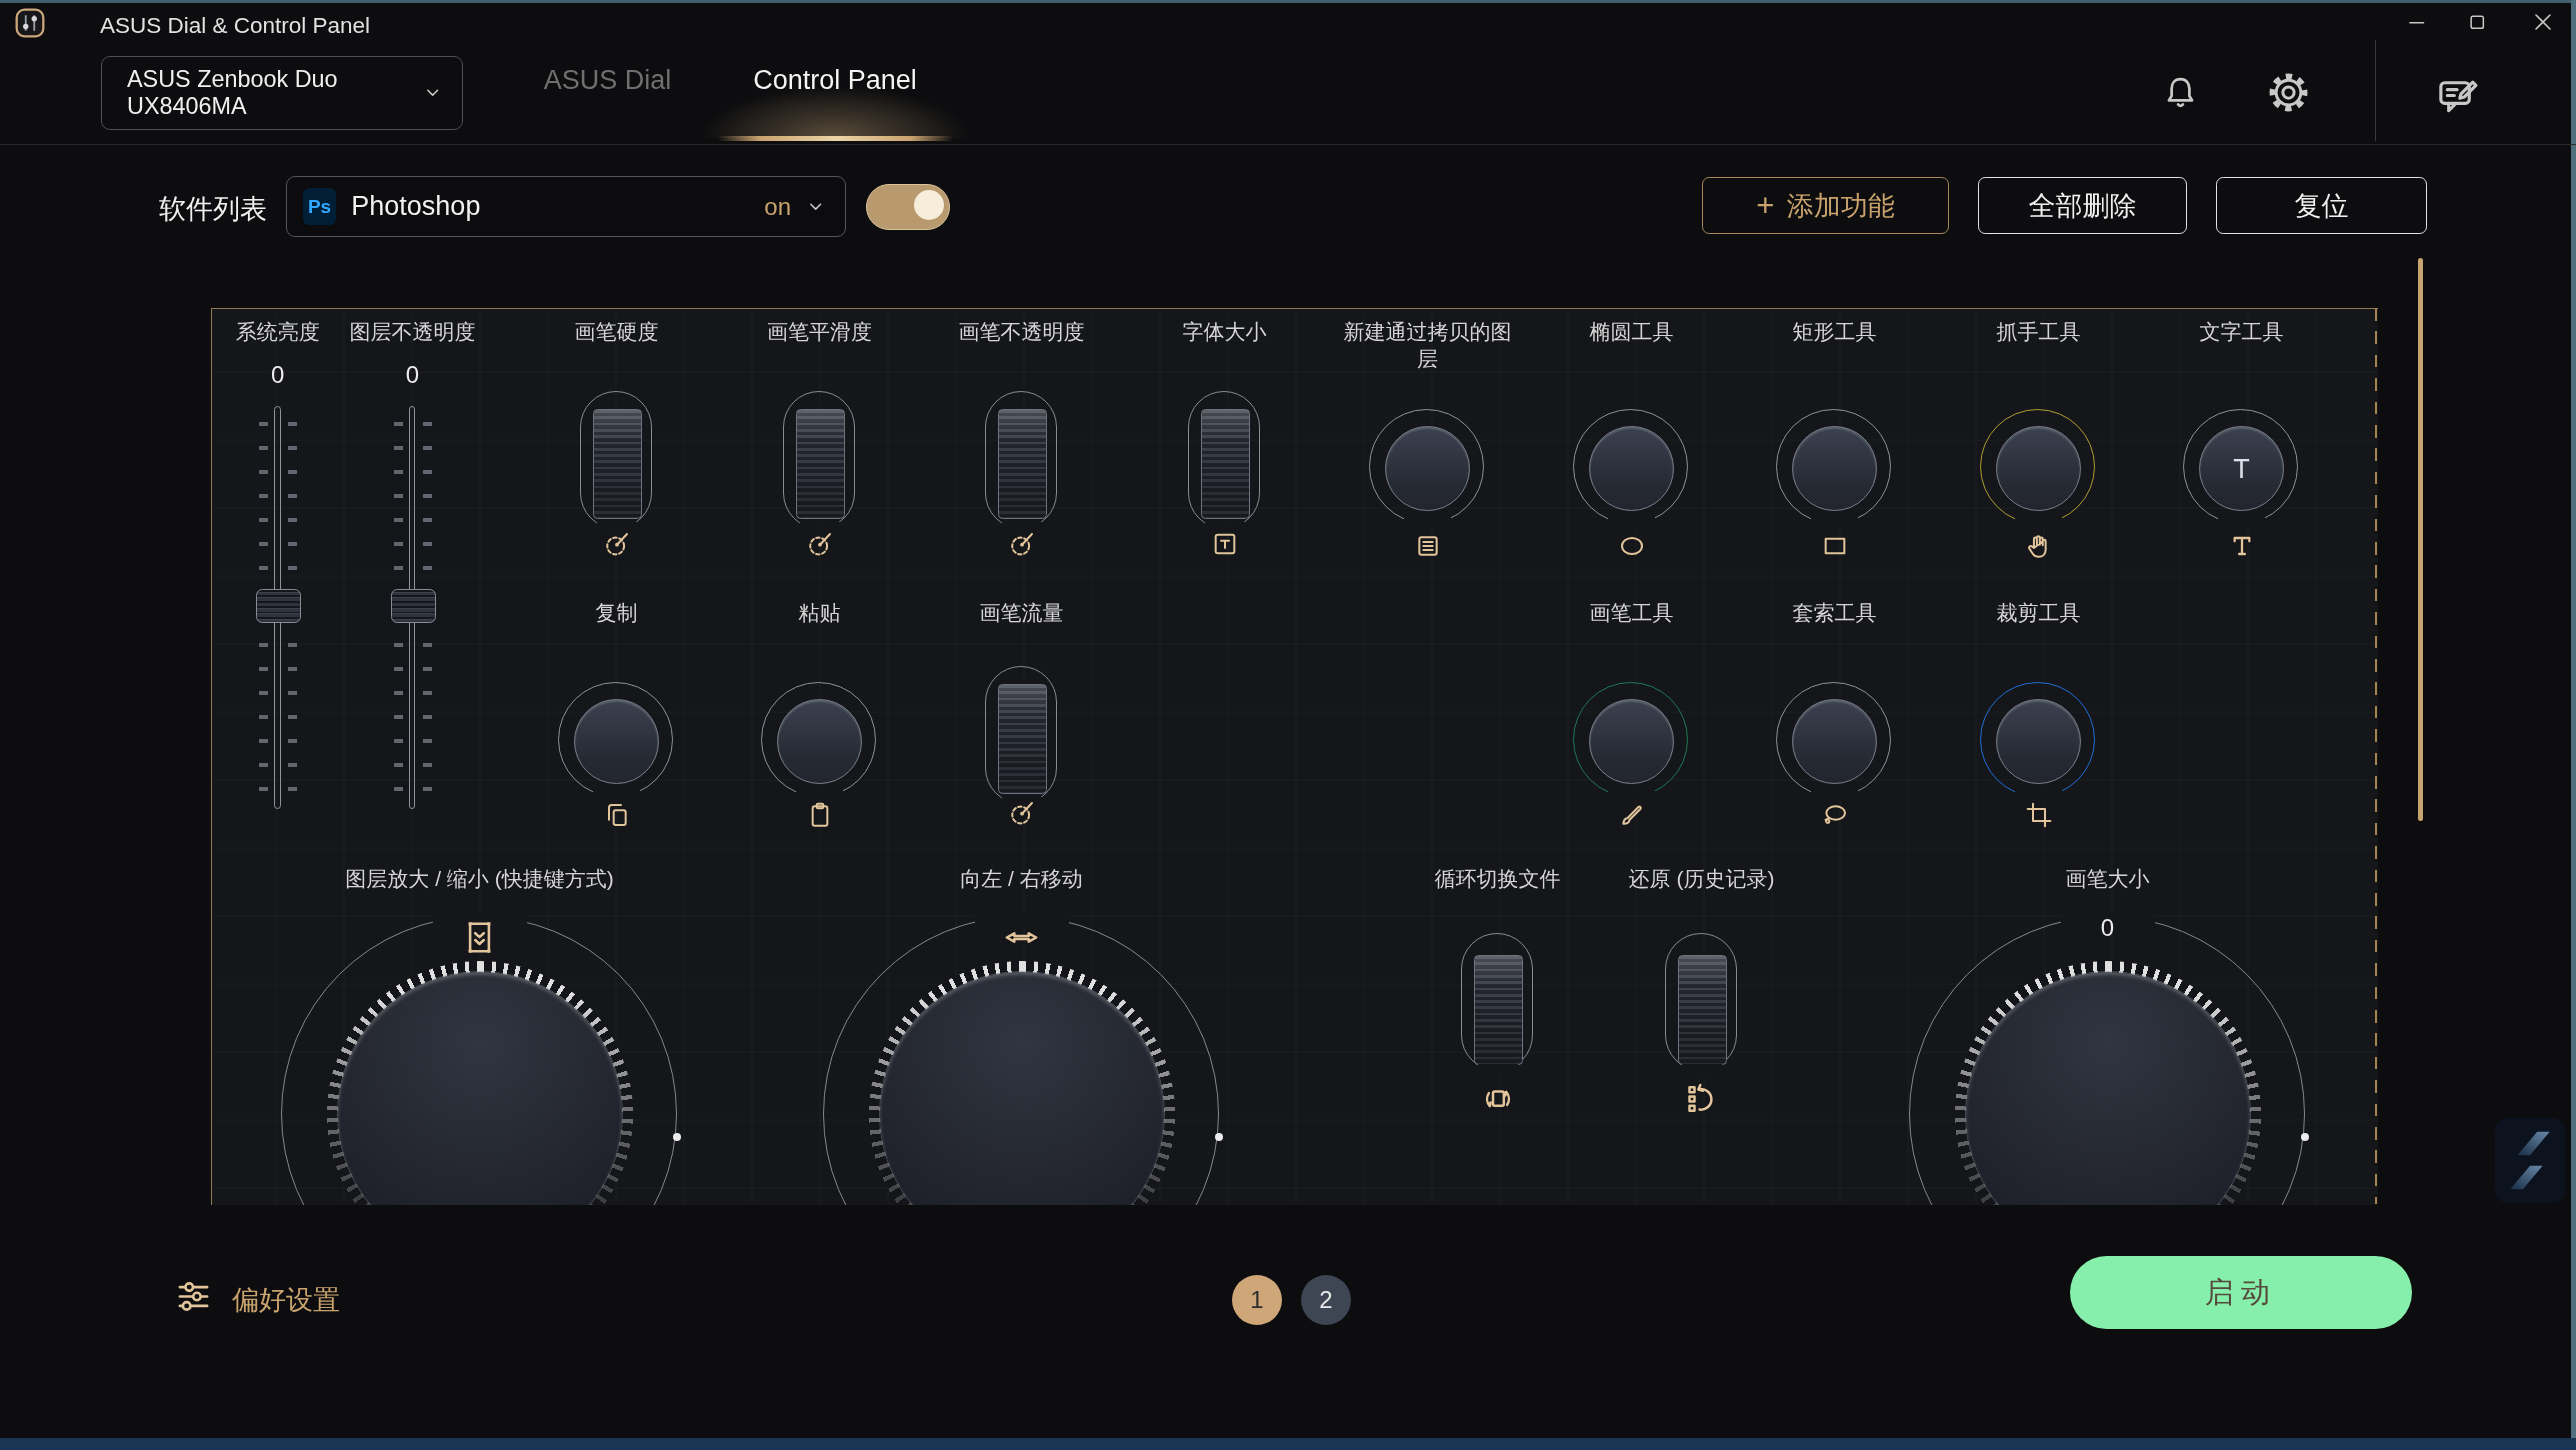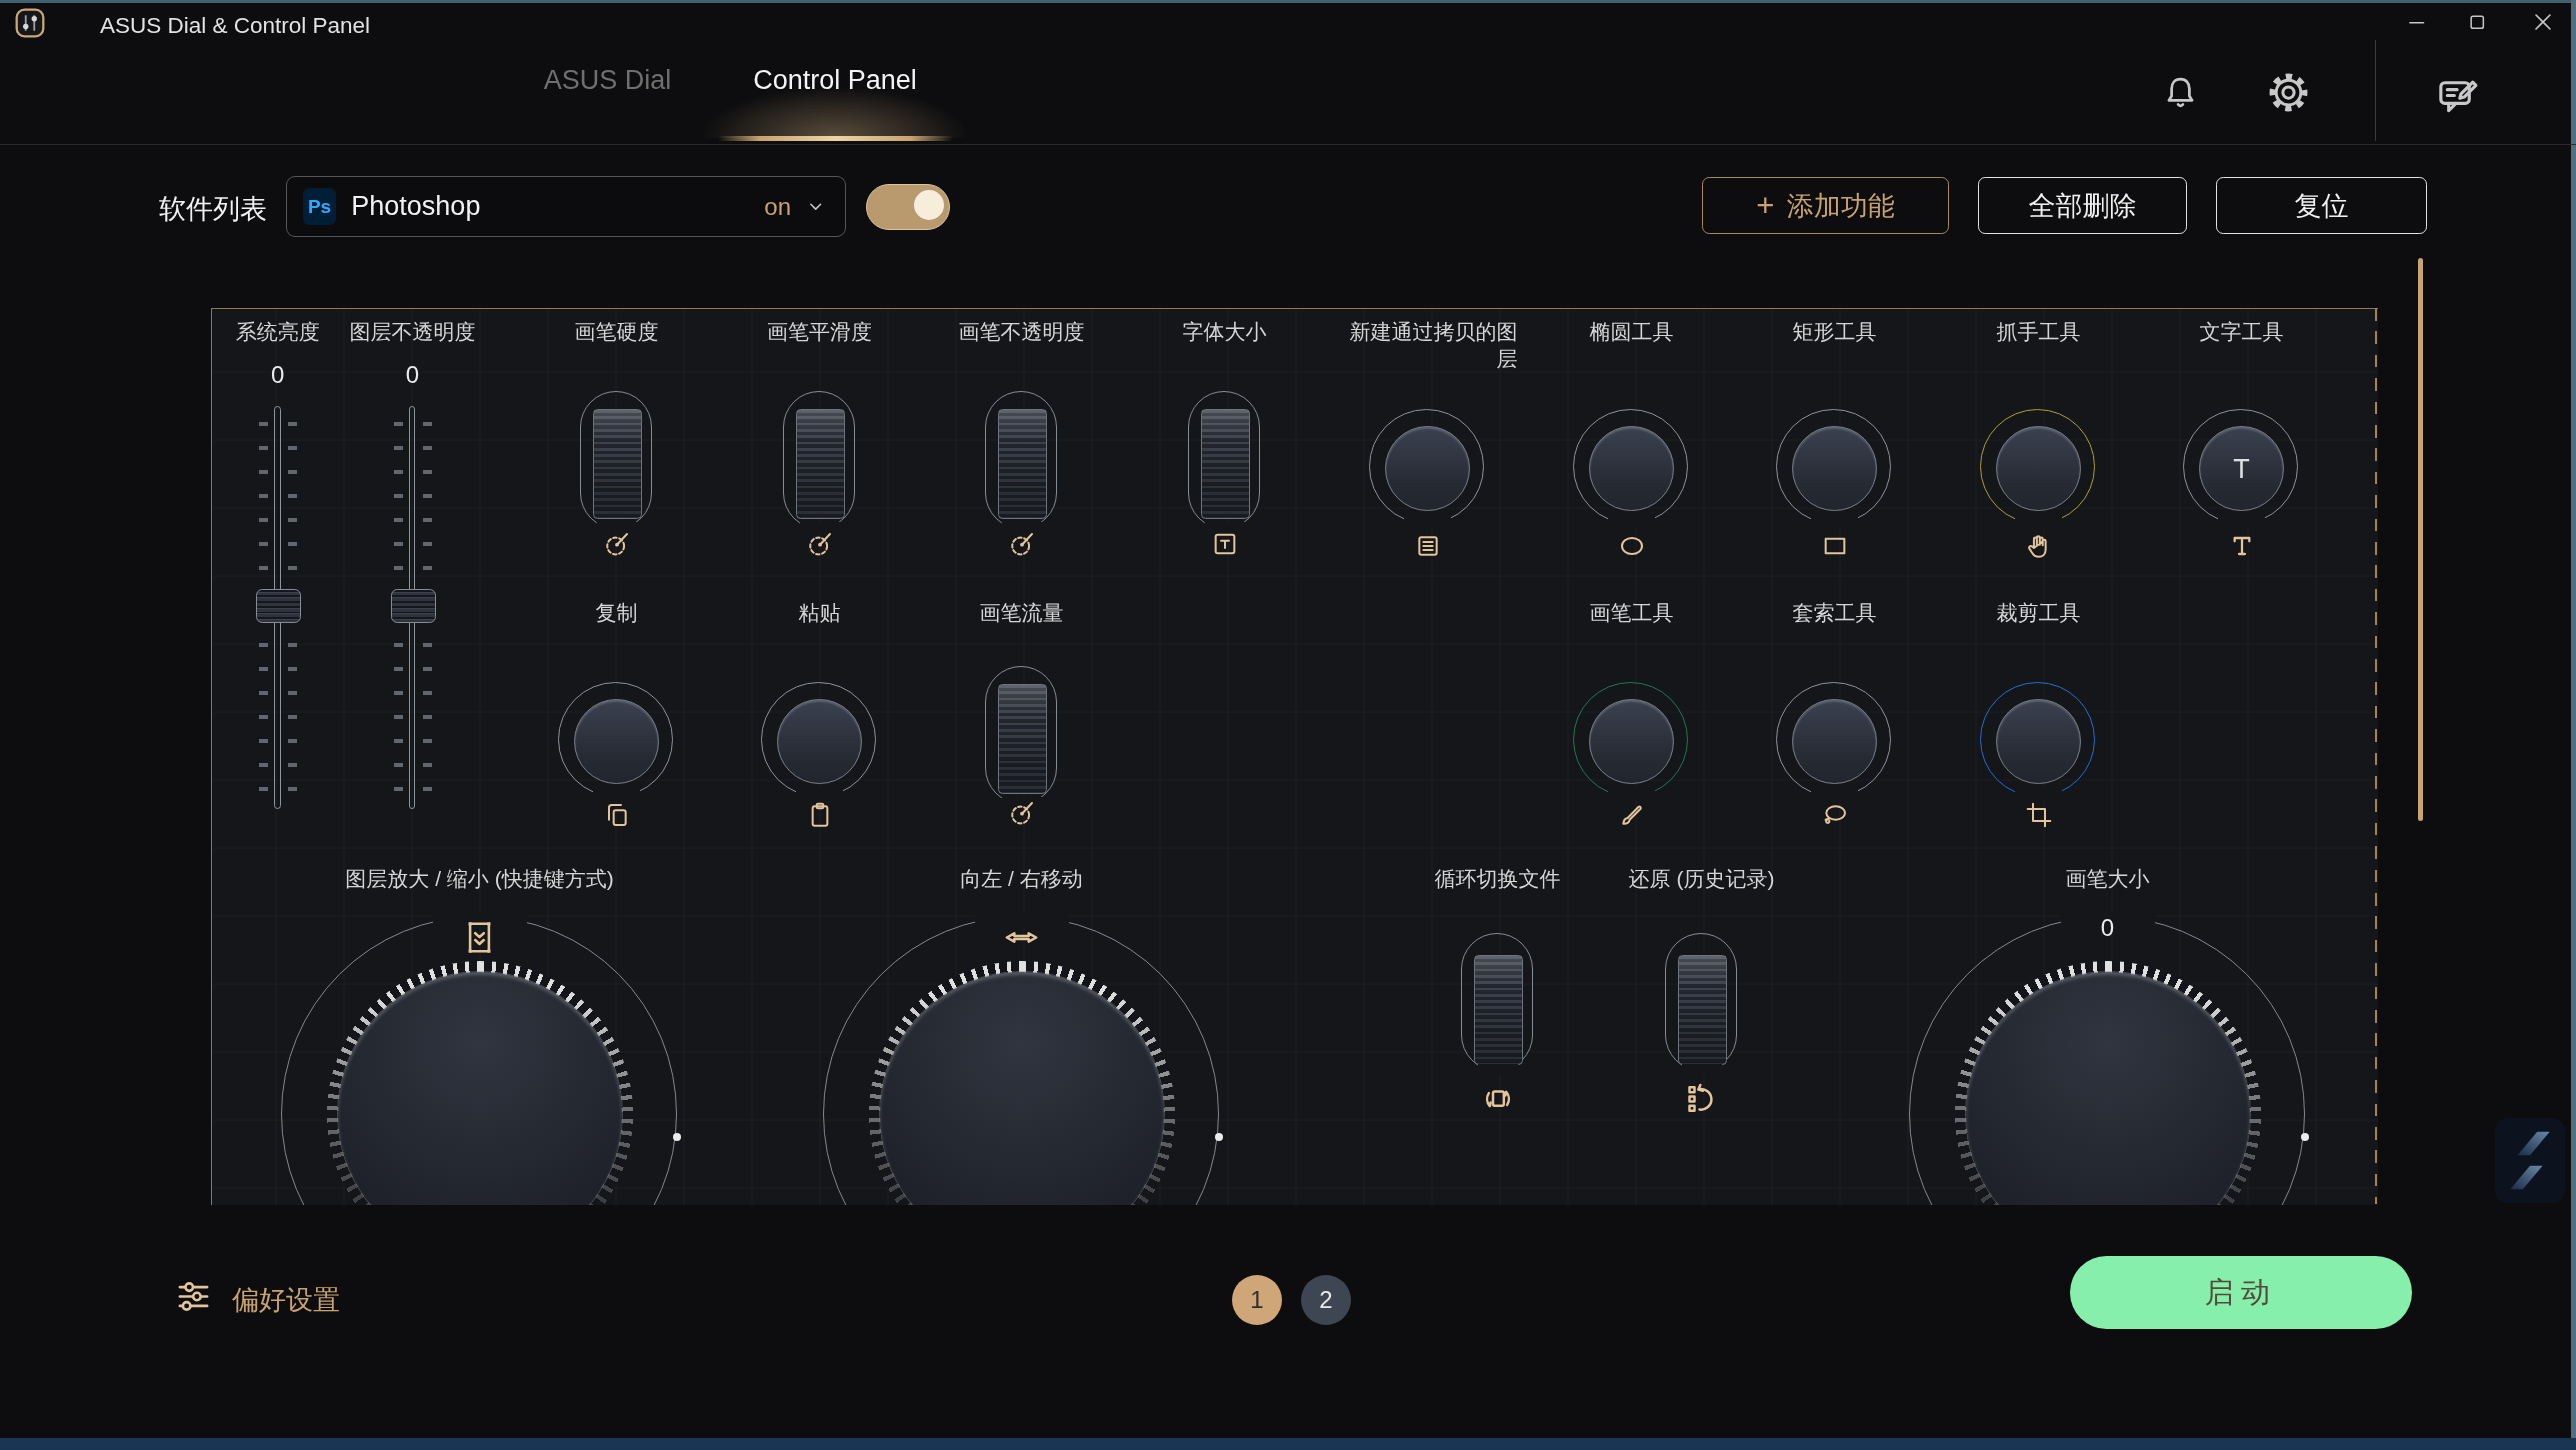--- a/index.html
+++ b/index.html
@@ -59,21 +59,21 @@
          border-top:1.8px solid #8f7a55;border-left:1.8px solid #8f7a55;
          background-image:linear-gradient(rgba(255,255,255,0.032) 0.9px,transparent 0.9px),
                           linear-gradient(90deg,rgba(255,255,255,0.032) 0.9px,transparent 0.9px);
          background-size:68px 68px;background-position:-4.5px -5.4px;}
   .panel-dash{left:2375px;top:308px;width:1.8px;height:896px;
          background:repeating-linear-gradient(180deg,#a5854f 0 12.6px,transparent 12.6px 23.4px);}
   .scrollbar{left:2418px;top:258px;width:4.5px;height:563px;border-radius:2.7px;background:#c8a46f;}
 
   .ctl{position:absolute;}
   .lbl{position:absolute;top:0;left:0;width:100%;text-align:center;font-size:21px;color:#d6d6d6;line-height:27px;}
-  .lbl-wrap{left:50%;width:180px;margin-left:-90px;text-align:right;}
+  .lbl-wrap{left:50%;width:180px;margin-left:-90px;}
 
   
   .s-val{position:absolute;top:43px;width:100%;text-align:center;font-size:24px;color:#ececec;}
   .s-track{position:absolute;left:50%;margin-left:-3.6px;top:88px;width:4.5px;height:401px;
            border:0.9px solid #8f959d;border-radius:4.5px;}
   .s-ticks{position:absolute;width:9px;height:156px;
            background:repeating-linear-gradient(180deg,#62666e 0 3.6px,transparent 3.6px 24px);}
   .ta{top:104px;} .tb{top:325px;}
   .tl{left:50%;margin-left:-19px;} .tr{left:50%;margin-left:10px;}
   .s-handle{position:absolute;left:50%;margin-left:-21.6px;top:271px;width:43px;height:31.5px;border-radius:6.3px;
@@ -159,20 +159,28 @@
     <svg viewBox="0 0 24 24" width="22.5" height="22.5" class="wi">
         <rect x="5.5" y="5.5" width="13" height="13" rx="2"></rect>
       </svg>
   </div>
   <div class="abs win-btn" style="left:2521px;">
     <svg viewBox="0 0 24 24" width="24" height="24" class="wi">
         <path d="M5 5 L19 19 M19 5 L5 19"></path>
       </svg>
   </div>
 
+  <div class="abs device-select">
+    <span class="txt">ASUS Zenbook Duo UX8406MA</span>
+    <span class="chev">
+      <svg viewBox="0 0 24 24" width="23.4" height="23.4" class="wi">
+          <path d="M7 9.5 L12 14.5 L17 9.5"></path>
+        </svg>
+    </span>
+  </div>
   <div class="abs tab tab-dial">ASUS Dial</div>
   <div class="abs tab-glow"></div>
   <div class="abs tab tab-cp">Control Panel</div>
   <div class="abs tab-underline"></div>
   <div class="abs nav-ic" style="left:2160px;top:72px;">
     <svg viewBox="0 0 24 24" width="41" height="41" class="wi">
         <path d="M12 4.2 c-3.3 0-5.2 2.4-5.2 5.6 v4.2 L5.2 16.6 h13.6 l-1.6-2.6 V9.8 c0-3.2-1.9-5.6-5.2-5.6 z"></path>
         <path d="M10.6 19 a1.6 1.6 0 0 0 2.8 0"></path>
       </svg>
   </div>

